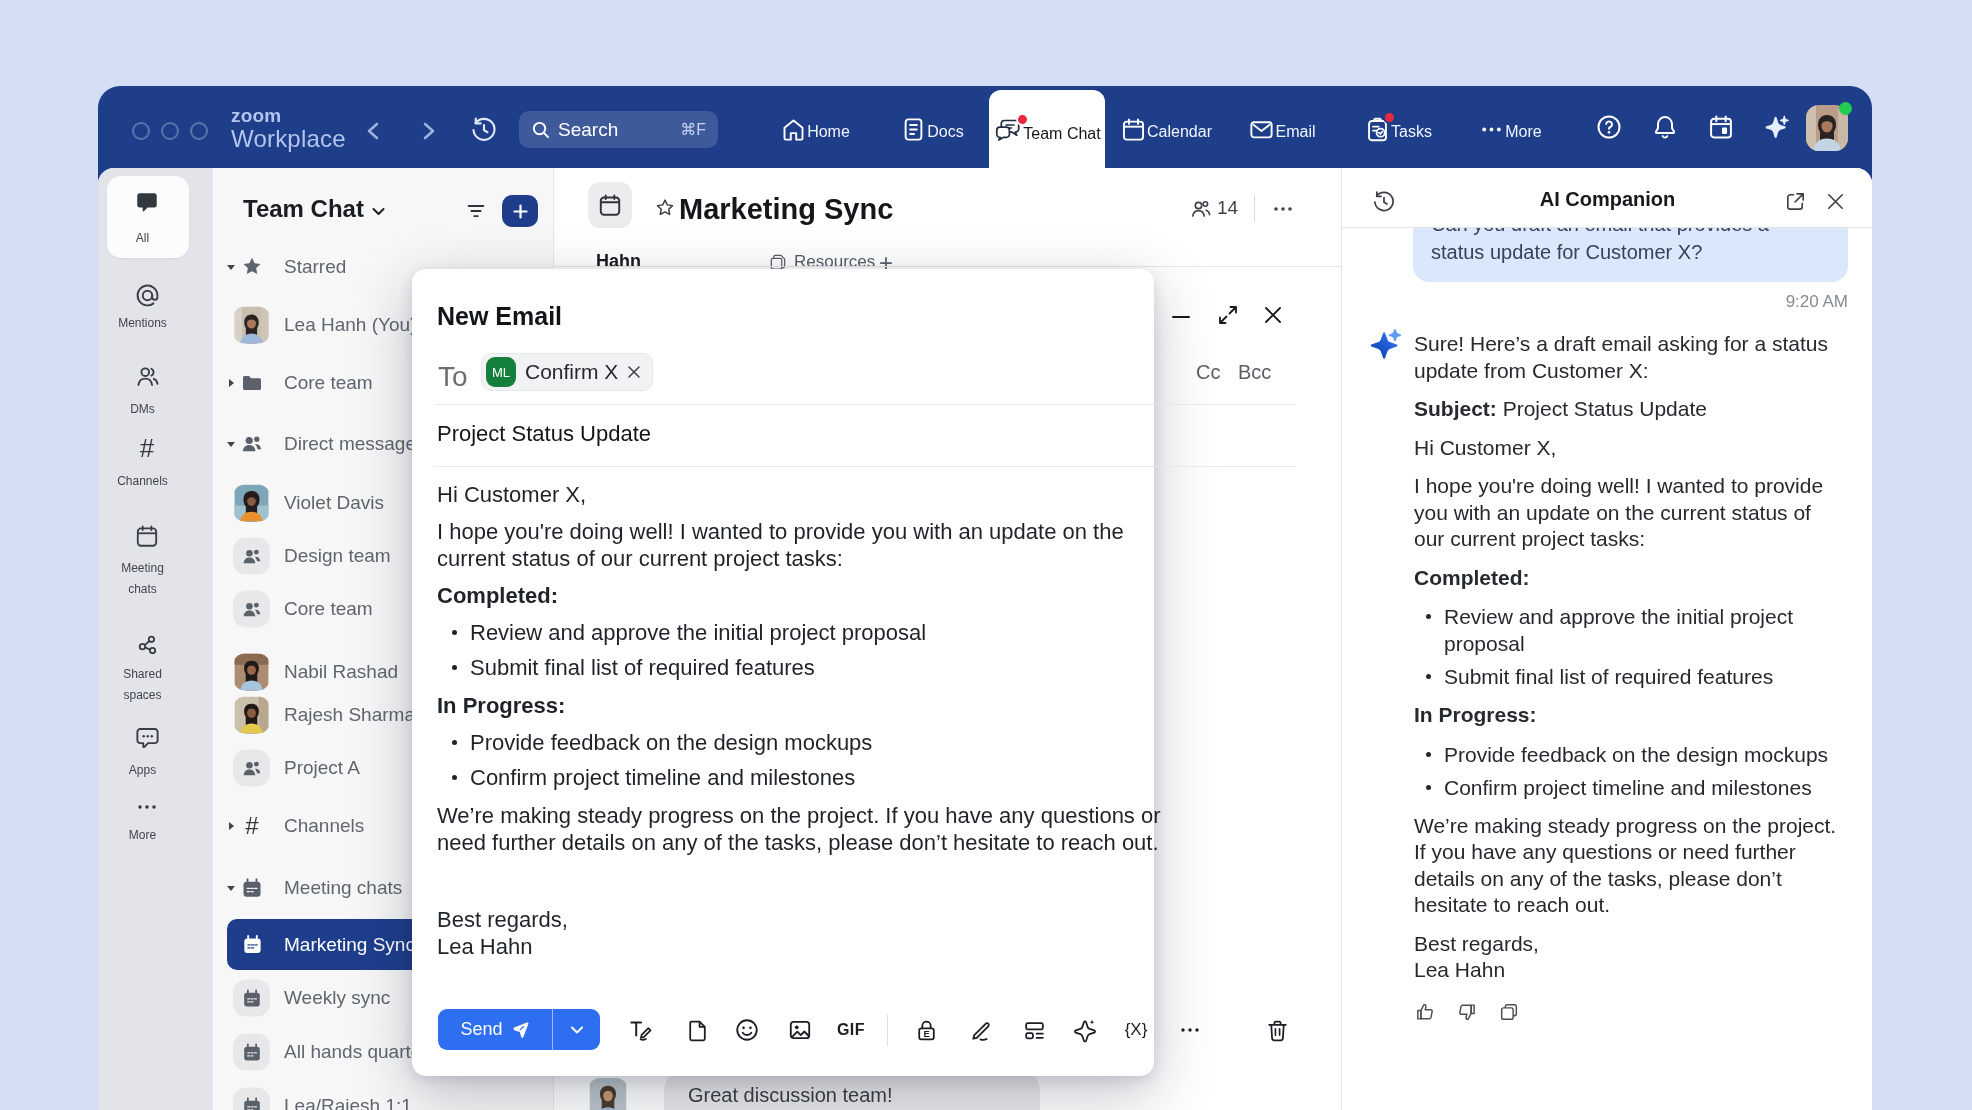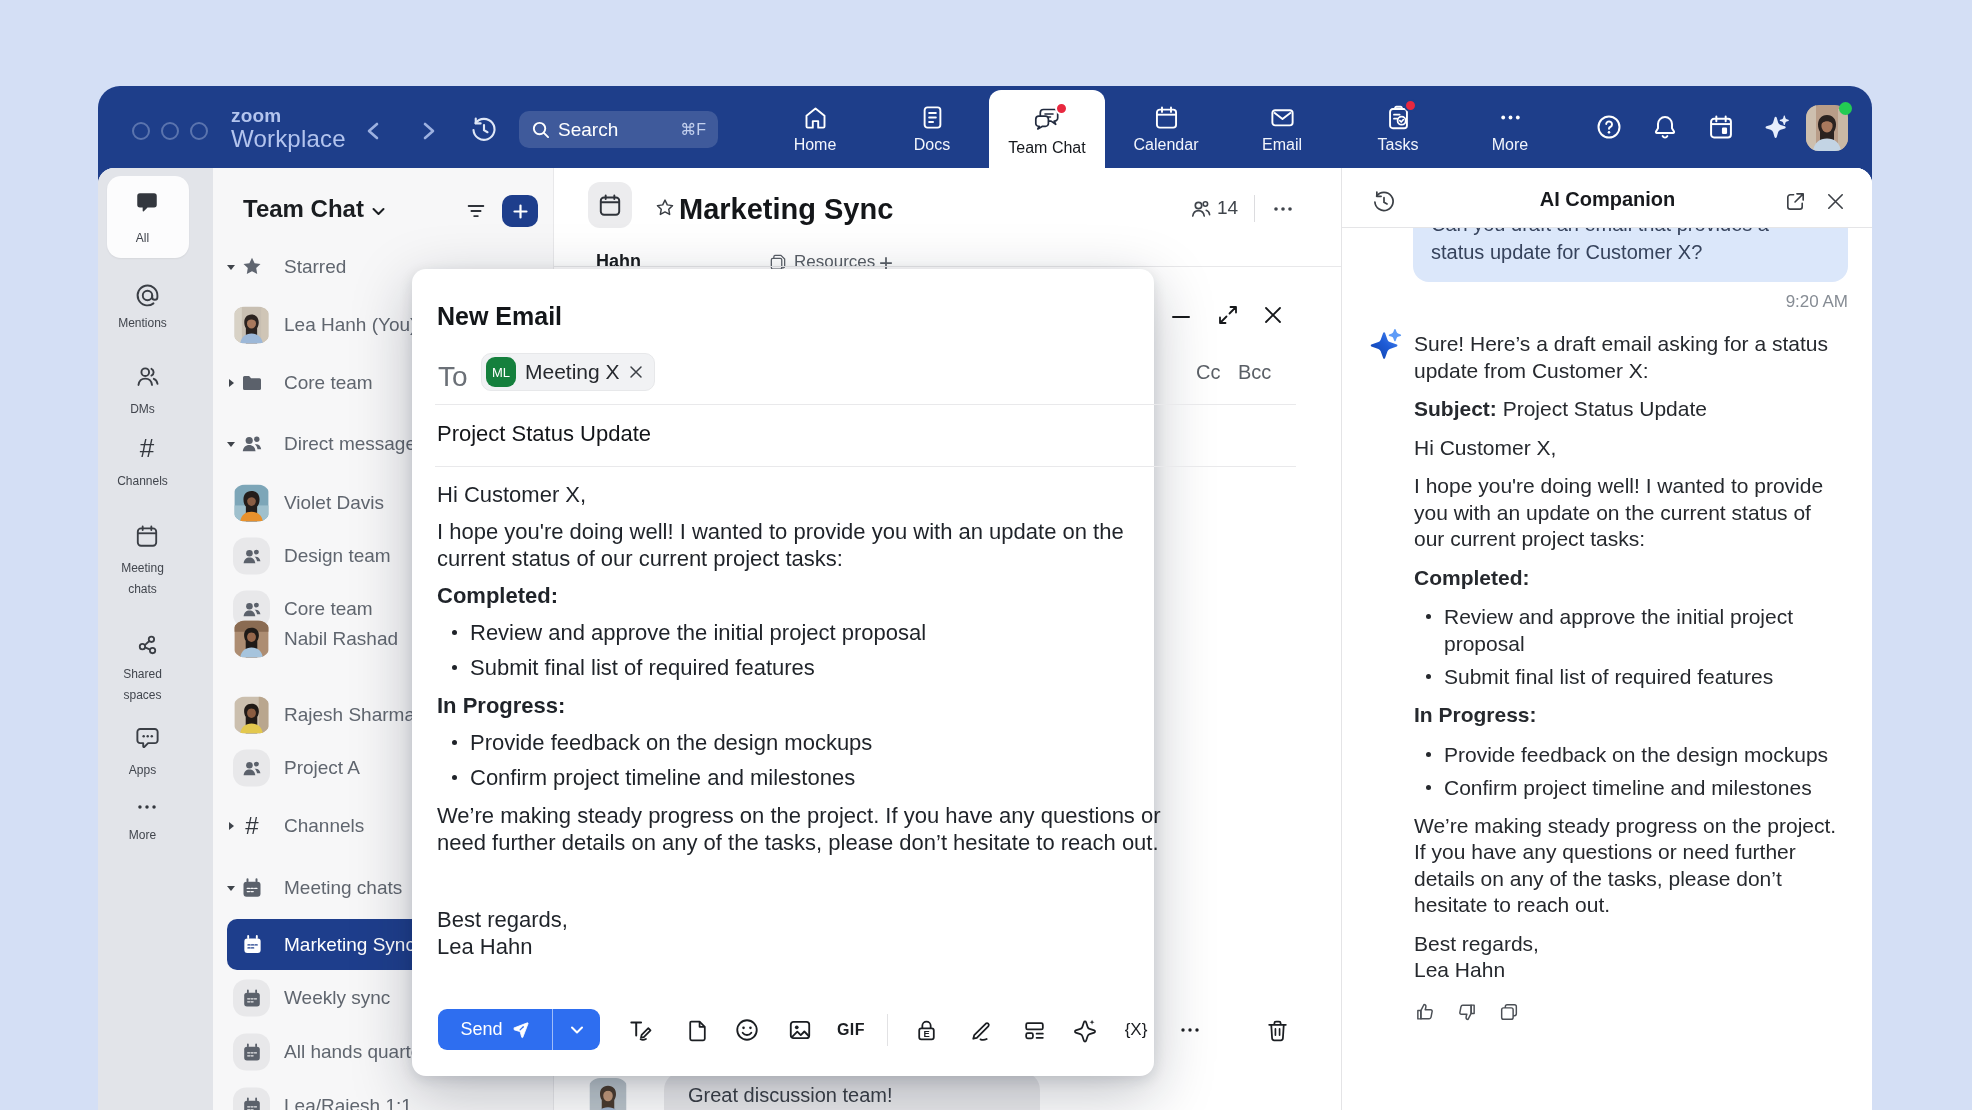--- a/index.html
+++ b/index.html
@@ -14,21 +14,21 @@
   
   .topbar { left:0; top:0; width:100%; height:82px; color:#fff; }
   .tl { border:2px solid #5b74ae; border-radius:50%; width:18px; height:18px; top:36px; }
   .zoomlogo { left:133px; top:20px; color:#b3c4ee; line-height:1; }
   .zoomlogo .z1 { font-size:19px; font-weight:bold; letter-spacing:.2px; }
   .zoomlogo .z2 { font-size:24px; margin-top:2px; letter-spacing:.2px; }
   .navchev { top:25px; width:40px; height:40px; color:#9db1e0; }
   .searchbox { left:421px; top:25px; width:199px; height:37px; background:rgba(255,255,255,.15); border-radius:10px; display:flex; align-items:center; padding:0 12px; }
   .searchbox .stext { color:#fff; font-size:19px; margin-left:8px; flex:1; }
   .searchbox .skey { color:#c3d0ee; font-size:16px; }
-  .navitem { top:0; height:82px; width:104px; display:flex; flex-direction:column; align-items:center; justify-content:center; padding-top:4px; }
+  .navitem { top:0; height:82px; width:104px; display:flex; flex-direction:row; align-items:center; justify-content:center; padding-top:4px; }
   .navitem .nlabel { font-size:16px; margin-top:5px; color:#f2f5fc; }
   .tab-active { left:891px; top:4px; width:116px; height:78px; background:#fff; border-radius:12px 12px 0 0; }
   .tab-active .nlabel { color:#15181d; }
   .rico { top:19px; width:44px; height:44px; display:flex; align-items:center; justify-content:center; }
   .reddot { width:13px; height:13px; border-radius:50%; background:#e8283f; border:2px solid #1e3e8a; }
 
   
   .content { left:0; top:82px; width:1774px; height:942px; background:#fff; border-radius:16px 16px 0 0; overflow:hidden; }
 
   
@@ -388,21 +388,21 @@
         <span class="ricon tile">
             <svg width="22" height="22" viewBox="0 0 24 24">
               <circle cx="9.2" cy="8.5" r="3.6" fill="#5b616b"></circle>
               <path d="M2.8 19.3c.5-4 3-6.2 6.4-6.2s5.9 2.2 6.4 6.2z" fill="#5b616b"></path>
               <circle cx="16.8" cy="7.2" r="2.7" fill="#5b616b"></circle>
               <path d="M16 12.2c2.9 0 4.8 1.8 5.2 5.1h-3.7c-.3-2.2-1.2-3.9-2.7-5z" fill="#5b616b"></path>
             </svg>
           </span>
         <span class="rtxt">Core team</span>
       </div>
-      <div class="abs row" style="top:445px">
+      <div class="abs row" style="top:478px">
         <span class="ricon avatar">
             <svg width="37" height="37" viewBox="0 0 42 46">
               <rect width="42" height="46" fill="#ad8d72"></rect>
               <rect x="0" y="0" width="42" height="14" fill="#8a6b52"></rect>
               <path d="M21 9c-6.2 0-9.2 4.3-9.2 9.3 0 2.8.8 5.2 2 7V46h14.4V25.3c1.2-1.8 2-4.2 2-7C30.2 13.3 27.2 9 21 9z" fill="#1f1a17"></path>
               <ellipse cx="21" cy="20.5" rx="5.5" ry="6.3" fill="#96664a"></ellipse>
               <path d="M21 11c-4.3 0-6.6 3-6.6 6.3 0 .8 2.7-2.5 6.6-2.5s6.6 3.3 6.6 2.5C27.6 14 25.3 11 21 11z" fill="#1f1a17"></path>
               <path d="M7 46c1-8 6.5-12.3 14-12.3S34 38 35 46z" fill="#a6c4dd"></path>
             </svg>
           </span>
@@ -643,21 +643,21 @@
     </div>
   <div class="abs" style="left:849px;top:34px">
       <svg width="24" height="24" viewBox="0 0 24 24">
         <path d="M5 5l14 14M19 5L5 19" stroke="#16181b" stroke-width="1.8" stroke-linecap="round"></path>
       </svg>
     </div>
 
   <div class="abs" style="left:26px;top:92px;font-size:28px;color:#6b7077">To</div>
   <div class="abs chip">
     <div style="width:30px;height:30px;border-radius:9px;background:#15803d;color:#fff;font-size:13px;display:flex;align-items:center;justify-content:center">ML</div>
-    <div style="font-size:21px;color:#26292e;margin-left:9px">Meeting X</div>
+    <div style="font-size:21px;color:#26292e;margin-left:9px">Confirm X</div>
     <svg width="16" height="16" viewBox="0 0 16 16" style="margin-left:8px">
         <path d="M3 3l10 10M13 3L3 13" stroke="#3c4046" stroke-width="1.5" stroke-linecap="round"></path>
       </svg>
   </div>
   <div class="abs" style="left:784px;top:92px;font-size:20px;color:#5a5f66">Cc</div>
   <div class="abs" style="left:826px;top:92px;font-size:20px;color:#5a5f66">Bcc</div>
   <div class="abs mdivider" style="top:135px"></div>
 
   <div class="abs" style="left:25px;top:152px;font-size:22px;color:#131519;font-weight:500">Project Status Update</div>
   <div class="abs mdivider" style="top:197px"></div>

